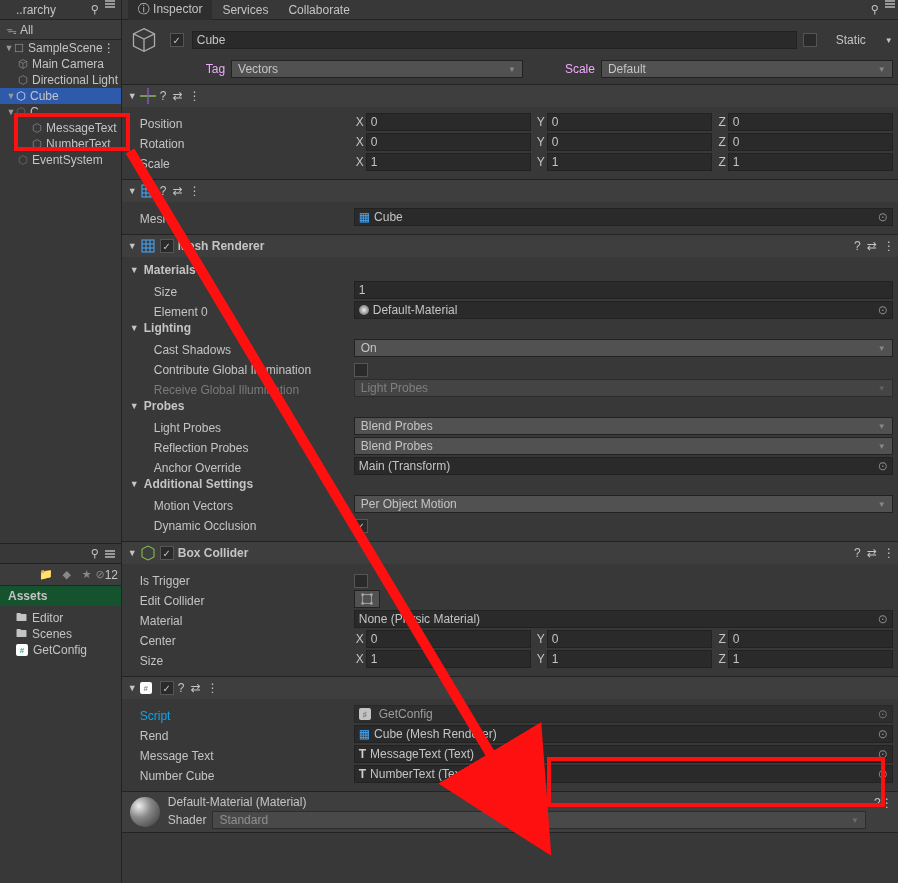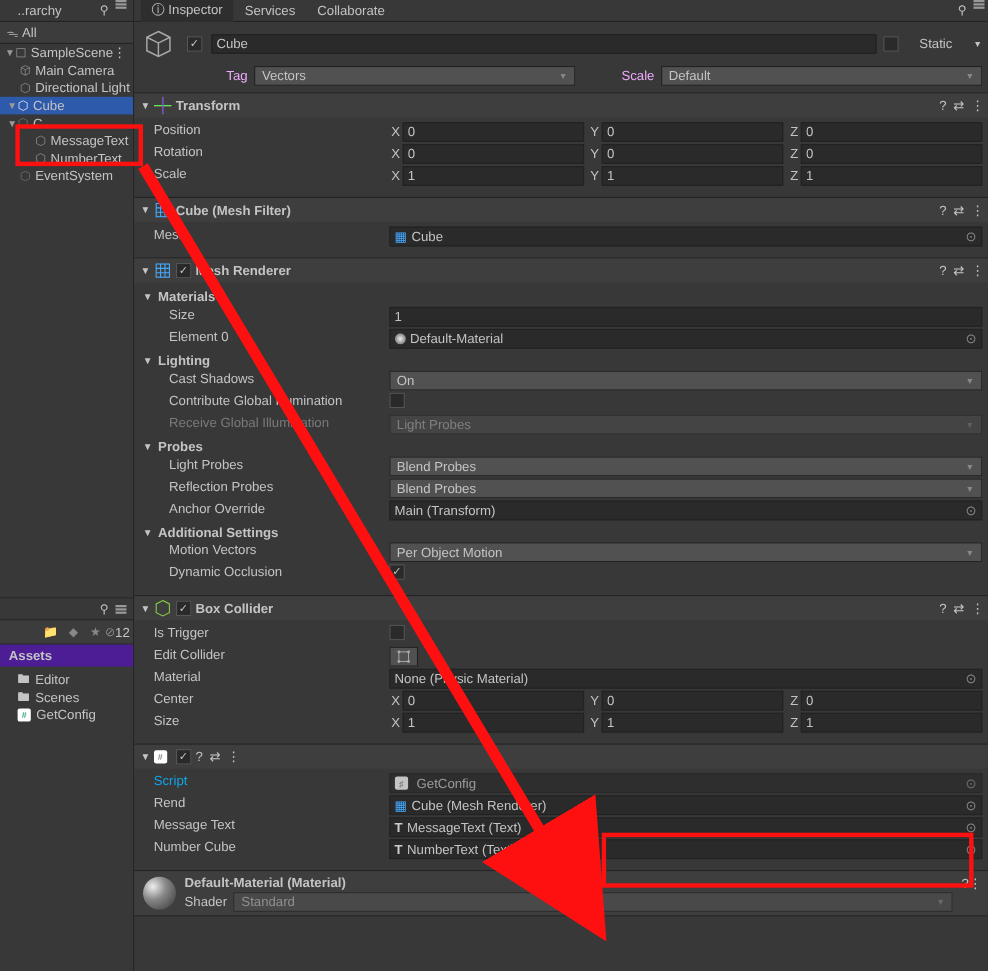--- a/index.html
+++ b/index.html
@@ -24,21 +24,21 @@
 .foldout { width:10px; text-align:center; font-size:9px; color:#999;}
 .cube-ico { width:10px; height:10px; margin-right:4px; display:inline-flex; }
 .cube-ico svg { width:100%; height:100%; }
 .indent0{padding-left:4px}.indent1{padding-left:18px}.indent2{padding-left:32px}
 
 .red-box { position:absolute; border:4px solid #ff1010; pointer-events:none; }
 .assets-panel { flex:0 0 340px; border-top:1px solid #232323; display:flex; flex-direction:column;}
 .assets-toolbar { background:#3c3c3c; height:22px; display:flex; justify-content:flex-end; align-items:center; gap:4px; padding:0 6px; border-bottom:1px solid #232323;}
 .tb-ico { width:16px; height:14px; display:flex; align-items:center; justify-content:center; color:#888; font-size:11px;}
 .assets-content { flex:1; background:#383838; padding:4px; }
-.assets-content .hdr { background:#4c1d95; padding:3px 8px; margin:-4px -4px 4px -4px; font-weight:bold; }
+.assets-content .hdr { background:#14532d; padding:3px 8px; margin:-4px -4px 4px -4px; font-weight:bold; }
 .asset-row { display:flex; align-items:center; height:16px; padding-left:12px; gap:5px; cursor:pointer;}
 .folder-ico { color:#c4c4c4; font-size:11px; }
 .script-ico { width:12px; height:12px; background:#fff; border-radius:2px; display:inline-flex; align-items:center; justify-content:center; font-size:8px; color:#3a7; font-weight:bold;}
 
 
 .insp-body { flex:1; background:#383838; overflow-y:auto; }
 .insp-top { padding:6px 8px; display:grid; grid-template-columns:34px 1fr auto; gap:6px; align-items:center; border-bottom:1px solid #232323;}
 .obj-ico { width:28px; height:28px; }
 .obj-ico svg{width:100%;height:100%}
 .name-row { display:flex; align-items:center; gap:4px; }
@@ -52,38 +52,38 @@
 .comp { border-bottom:1px solid #232323; }
 .comp-hdr { display:flex; align-items:center; height:22px; padding:0 6px; background:#3e3e3e; cursor:pointer;}
 .comp-hdr .fold { width:12px; font-size:9px; }
 .comp-hdr .cico { width:16px; height:16px; margin-right:4px; display:flex; align-items:center; justify-content:center;}
 .comp-hdr .ctitle { flex:1; font-weight:bold; }
 .comp-hdr .cbtns { display:flex; gap:6px; color:#999; font-size:12px;}
 .chk { width:14px; height:14px; background:#2a2a2a; border:1px solid #555; display:inline-flex; align-items:center; justify-content:center; font-size:10px; margin-right:4px; cursor:pointer;}
 .chk.on:after { content:"✓"; color:#c4c4c4; }
 
 .comp-body { padding:4px 8px 8px 8px; }
-.prop-row { display:flex; align-items:flex-start; height:20px; gap:4px; }
+.prop-row { display:flex; align-items:flex-end; height:20px; gap:4px; }
 .prop-label { width:220px; padding-left:10px; }
 .prop-label.sub { padding-left:24px; }
 .prop-label.sub2 { padding-left:24px; color:#7a7a7a;}
 .xyz { flex:1; display:flex; gap:4px; }
 .xyz .axis { display:flex; align-items:center; gap:2px; flex:1; }
 .xyz .axis span { width:10px; text-align:right; color:#c4c4c4; }
 .num-in { flex:1; background:#2a2a2a; border:1px solid #222; color:#c4c4c4; padding:2px 4px; height:18px; min-width:0;}
 .obj-field { flex:1; display:flex; align-items:center; background:#2a2a2a; border:1px solid #222; height:18px; padding:0 4px; gap:4px;}
 .obj-field .pick { margin-left:auto; color:#888; cursor:pointer;}
 .dd-wide { flex:1; }
 .section-hdr { display:flex; align-items:center; gap:4px; padding:2px 0; font-weight:bold; cursor:pointer;}
 .section-hdr .fold { font-size:9px; width:10px;}
 
 .mat-hdr { display:flex; align-items:center; height:40px; padding:4px 8px; gap:8px; background:#3e3e3e;}
 .sphere { width:30px; height:30px; border-radius:50%; background:radial-gradient(circle at 30% 30%, #eee, #888 40%, #333);}
 .mat-right { flex:1; }
-.mat-name { font-weight:bold; }
+.mat-name { font-weight:normal; }
 .shader-row { display:flex; align-items:center; gap:6px; margin-top:2px;}
 
 svg.arrow-overlay { position:absolute; top:0; left:0; pointer-events:none; }
 .script-small { width:12px; height:12px; background:#fff; border-radius:2px; display:inline-flex; align-items:center; justify-content:center; font-size:8px; color:#888; font-weight:bold; margin-right:4px;}
 </style>
 </head>
 <body>
 
 <div class="col-left">
   <div class="panel-head">
@@ -236,21 +236,20 @@
     <div class="comp">
       <div class="comp-hdr">
         <span class="fold">▼</span>
         <span class="cico">
             <svg viewBox="0 0 16 16">
               <path d="M8 0v16M0 8h16" stroke="#e55" stroke-width="1"></path>
               <path d="M0 8h16" stroke="#5e5"></path>
               <path d="M8 0v16" stroke="#55e"></path>
             </svg>
           </span>
-        <span class="ctitle">Transform</span>
         <span class="cbtns">
             <span>?</span>
             <span>⇄</span>
             <span>⋮</span>
           </span>
       </div>
       <div class="comp-body">
         <div class="prop-row">
             <span class="prop-label">Position</span>
             <div class="xyz">
@@ -307,21 +306,20 @@
 
     <div class="comp">
       <div class="comp-hdr">
         <span class="fold">▼</span>
         <span class="cico">
             <svg viewBox="0 0 16 16">
               <rect x="2" y="2" width="12" height="12" fill="none" stroke="#4af"></rect>
               <path d="M2 6h12M2 10h12M6 2v12M10 2v12" stroke="#4af"></path>
             </svg>
           </span>
-        <span class="ctitle">Cube (Mesh Filter)</span>
         <span class="cbtns">
             <span>?</span>
             <span>⇄</span>
             <span>⋮</span>
           </span>
       </div>
       <div class="comp-body">
         <div class="prop-row">
             <span class="prop-label">Mesh</span>
             <div class="obj-field">

